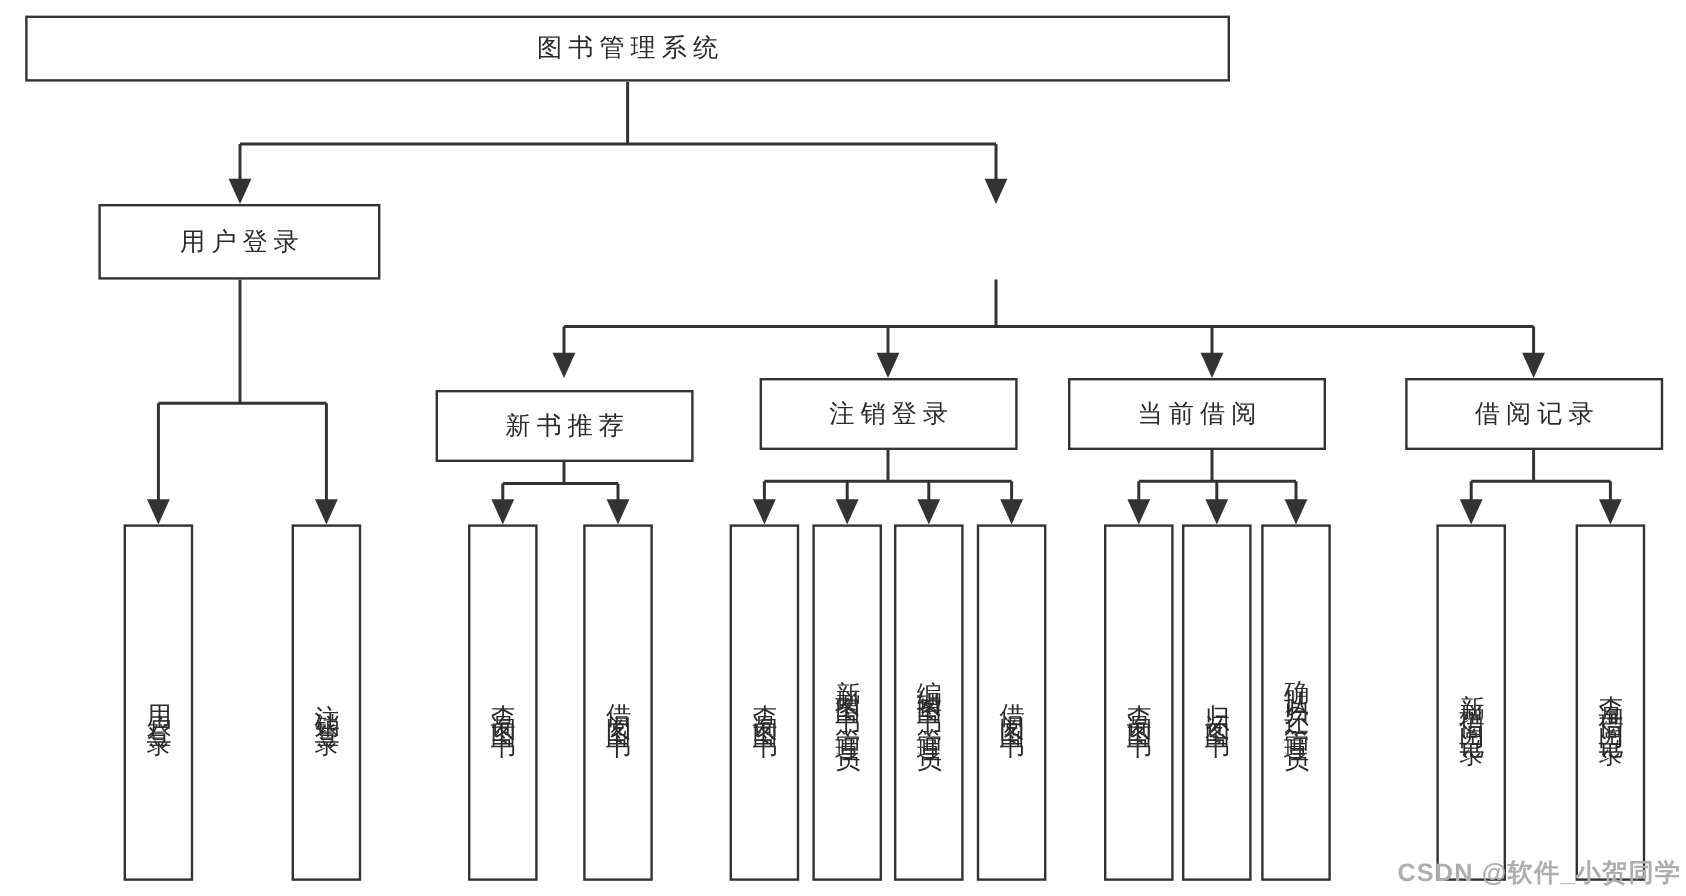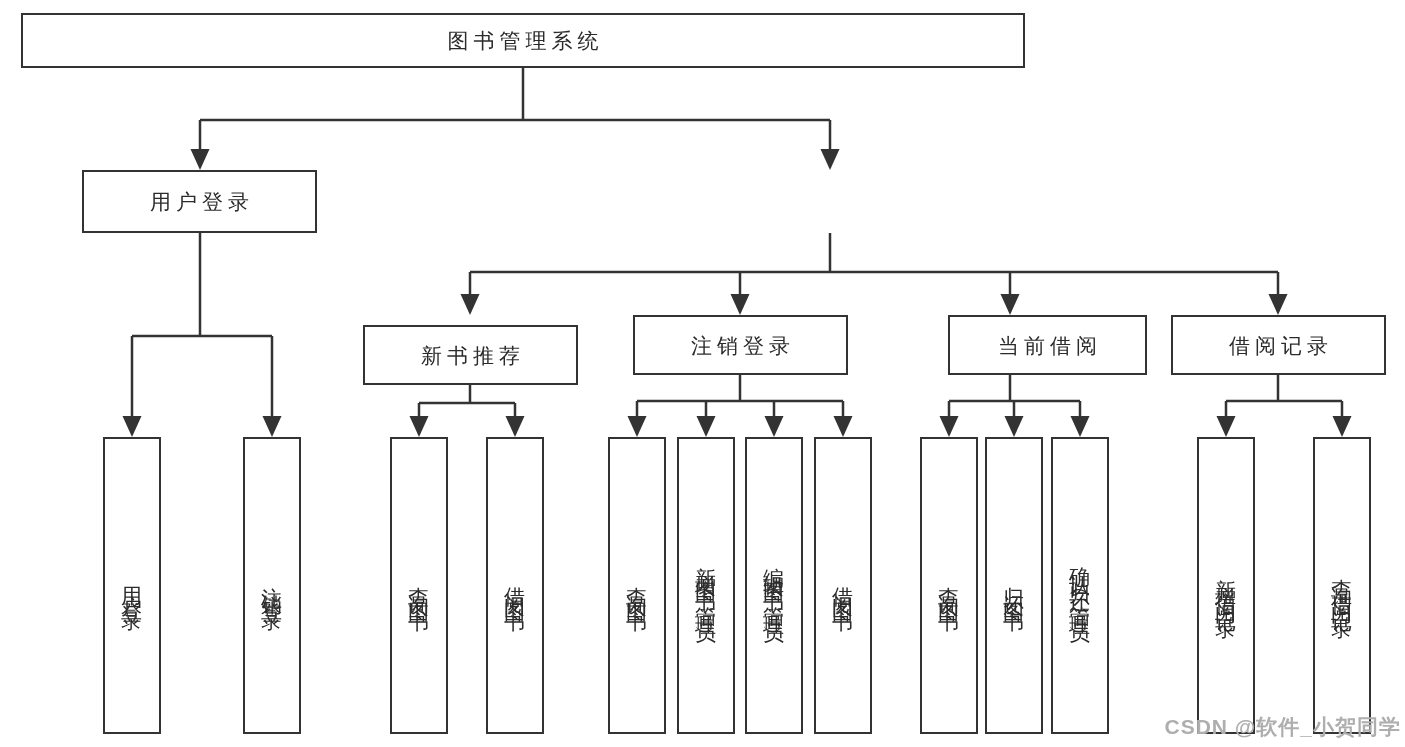--- a/index.html
+++ b/index.html
@@ -77,21 +77,21 @@
   <div class="node h" style="left:82px;top:170px;width:235px;height:63px">
     <span class="lbl">用户登录</span>
   </div>
 
   <div class="node h" style="left:363px;top:325px;width:215px;height:60px">
     <span class="lbl">新书推荐</span>
   </div>
   <div class="node h" style="left:633px;top:315px;width:215px;height:60px">
     <span class="lbl">注销登录</span>
   </div>
-  <div class="node h" style="left:948px;top:315px;width:199px;height:60px">
+  <div class="node h" style="left:890px;top:315px;width:215px;height:60px">
     <span class="lbl">当前借阅</span>
   </div>
   <div class="node h" style="left:1171px;top:315px;width:215px;height:60px">
     <span class="lbl">借阅记录</span>
   </div>
 
   <div class="node v" style="left:103px;top:437px;width:58px;height:297px">
     <span class="lbl">用户登录</span>
   </div>
   <div class="node v" style="left:243px;top:437px;width:58px;height:297px">

